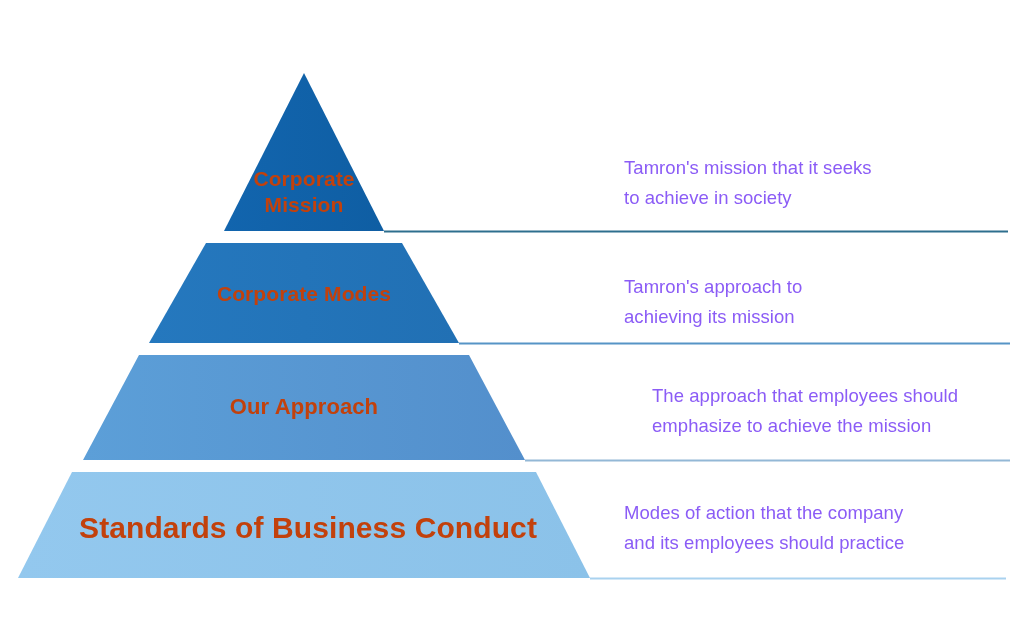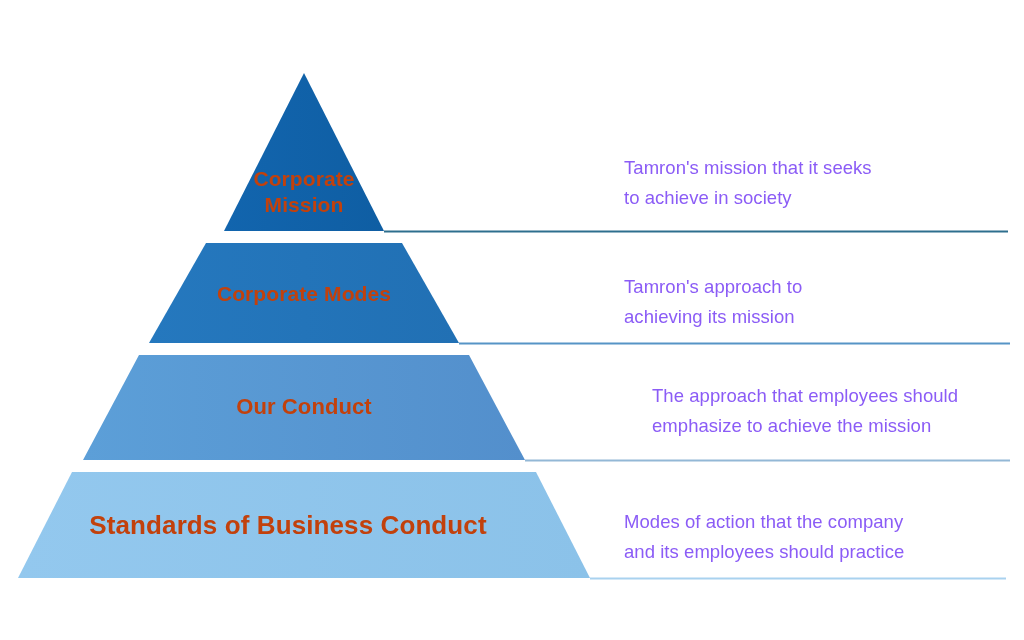--- a/index.html
+++ b/index.html
@@ -48,27 +48,27 @@
     font-size: 18.5px;
     line-height: 1.62;
     white-space: pre-line;
     letter-spacing: 0.05px;
   }
 
   
   #label-0 { left: 174px; top: 166px; width: 260px; font-size: 21px; }
   #label-1 { left: 144px; top: 281px; width: 320px; font-size: 21px; }
   #label-2 { left: 134px; top: 394px; width: 340px; font-size: 22px; }
-  #label-3 { left: 48px;  top: 510px; width: 480px; font-size: 26px; }
+  #label-3 { left: 68px;  top: 510px; width: 480px; font-size: 30px; }
 
   
   #desc-0 { left: 624px; top: 153px; width: 380px; }
   #desc-1 { left: 624px; top: 272px; width: 380px; }
   #desc-2 { left: 644px; top: 381px; width: 390px; margin-left: 8px; }
-  #desc-3 { left: 624px; top: 498px; width: 390px; margin-top: 9px; }
+  #desc-3 { left: 624px; top: 498px; width: 390px; }
 </style>
 </head>
 <body>
 
 <div id="diagram">
 
   <svg class="pyramid-svg" viewBox="0 0 1024 640" aria-hidden="true">
     <defs>
       <linearGradient id="g0" x1="0" y1="0" x2="1" y2="0">
         <stop offset="0%" stop-color="#1265AE"></stop>
@@ -98,21 +98,21 @@
 
     <line x1="384" y1="231.5" x2="1008" y2="231.5" stroke="#2E6F8E" stroke-width="1.8"></line>
     <line x1="459" y1="343.5" x2="1010" y2="343.5" stroke="#5694C6" stroke-width="1.8"></line>
     <line x1="525" y1="460.5" x2="1010" y2="460.5" stroke="#93B8D6" stroke-width="1.8"></line>
     <line x1="590" y1="578.5" x2="1006" y2="578.5" stroke="#A9D2EF" stroke-width="1.8"></line>
   </svg>
 
   <div class="tier-label" id="label-0">Corporate
 Mission</div>
   <div class="tier-label" id="label-1">Corporate Modes</div>
-  <div class="tier-label" id="label-2">Our Conduct</div>
+  <div class="tier-label" id="label-2">Our Approach</div>
   <div class="tier-label" id="label-3">Standards of Business Conduct</div>
 
   <div class="desc" id="desc-0">Tamron's mission that it seeks
 to achieve in society</div>
   <div class="desc" id="desc-1">Tamron's approach to
 achieving its mission</div>
   <div class="desc" id="desc-2">The approach that employees should
 emphasize to achieve the mission</div>
   <div class="desc" id="desc-3">Modes of action that the company
 and its employees should practice</div>

